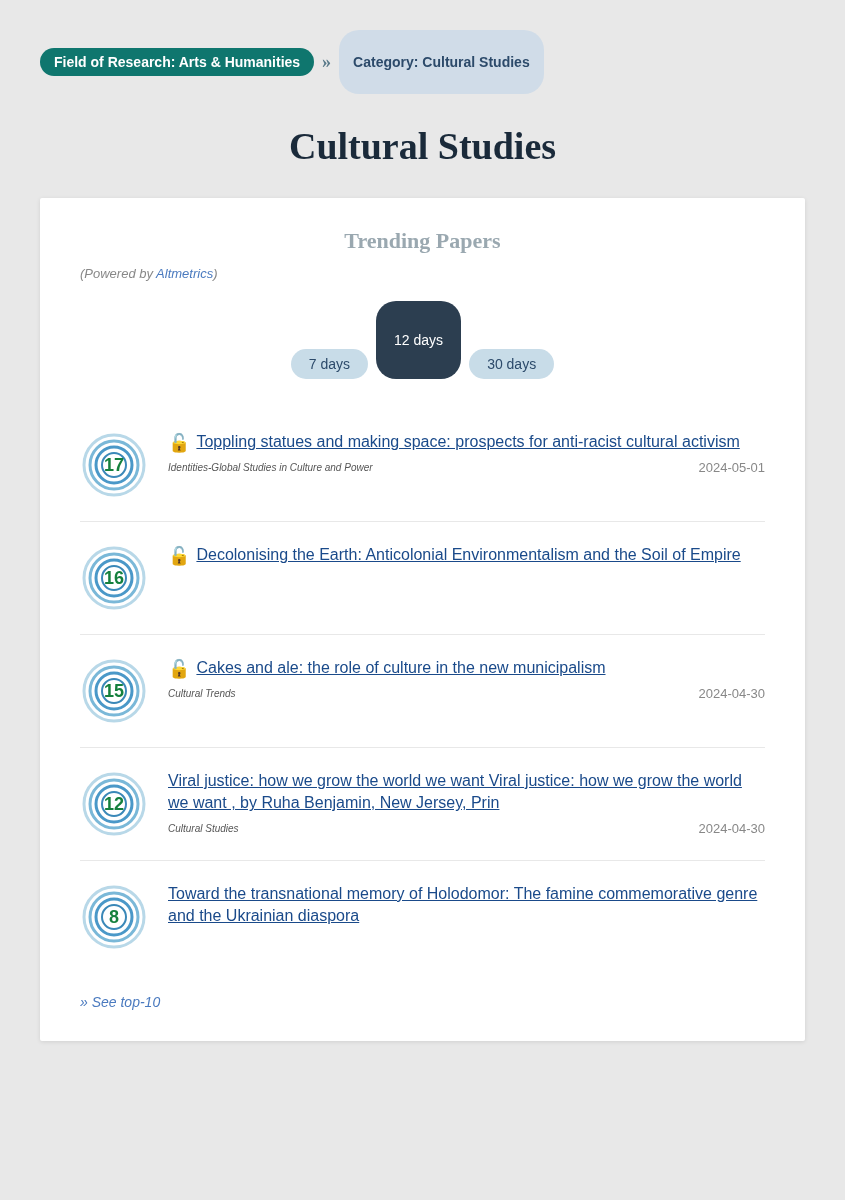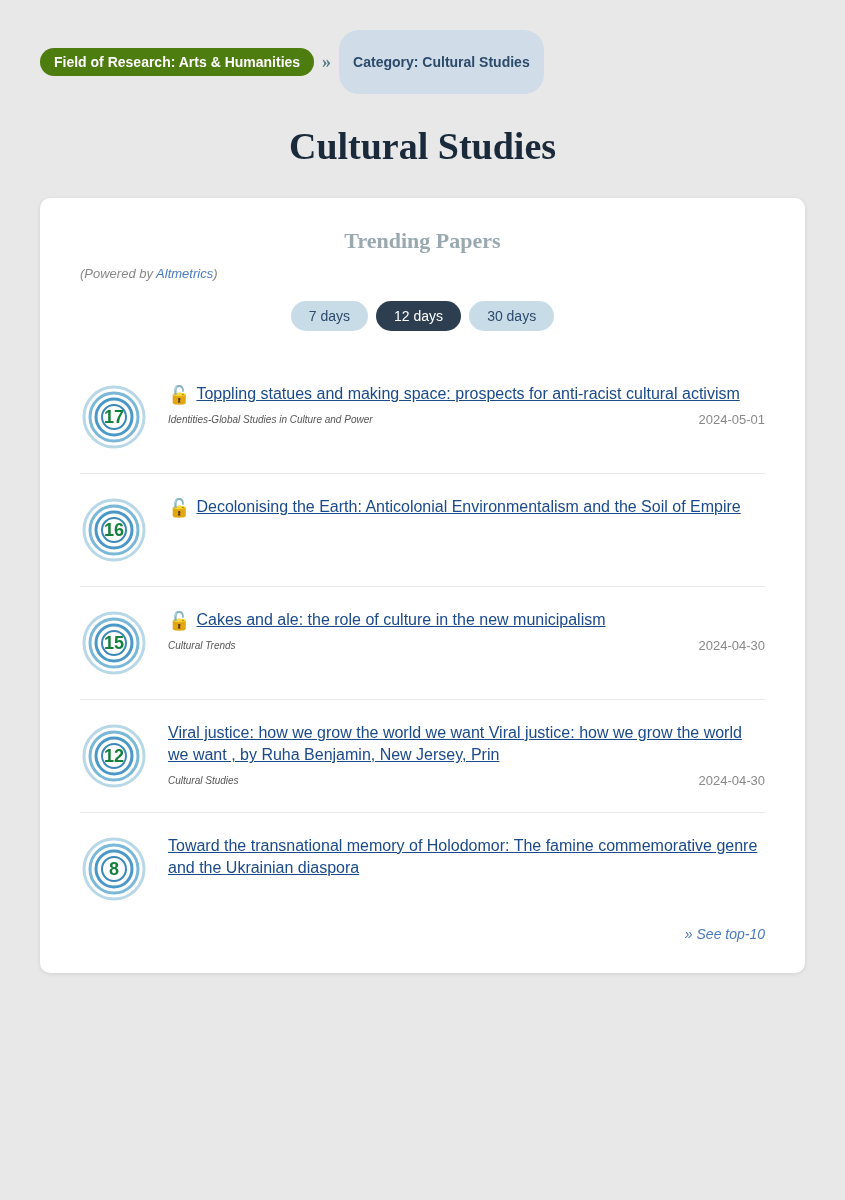--- a/index.html
+++ b/index.html
@@ -12,21 +12,21 @@
     }
 
     
     .breadcrumb {
       display: flex;
       align-items: center;
       gap: 8px;
       margin-bottom: 30px;
     }
     .breadcrumb-field {
-      background: #4d7c0f;
+      background: #0f766e;
       color: white;
       padding: 6px 14px;
       border-radius: 20px;
       font-size: 14px;
       font-family: Arial, sans-serif;
     }
     .breadcrumb-field span { font-weight: bold; }
     .breadcrumb-arrow {
       color: #5a7a8a;
       font-size: 18px;
@@ -48,21 +48,21 @@
       font-size: 38px;
       font-weight: bold;
       color: #1a2a3a;
       margin-bottom: 30px;
       font-family: Georgia, serif;
     }
 
     
     .main-card {
       background: white;
-      border-radius: 10px;
+      border-radius: 2px;
       padding: 30px 40px;
       box-shadow: 0 1px 4px rgba(0,0,0,0.1);
     }
 
     
     .trending-title {
       text-align: center;
       font-size: 22px;
       color: #9aa8b0;
       font-family: Georgia, serif;
@@ -93,20 +93,21 @@
       padding: 7px 18px;
       border-radius: 20px;
       border: none;
       cursor: pointer;
       font-size: 14px;
       font-family: Arial, sans-serif;
     }
     .day-btn.inactive {
       background: #c8dce8;
       color: #2c4a6a;
+      margin-top: 48px;
     }
     .day-btn.active {
       background: #2c3e50;
       color: white;
     }
 
     
     .paper-list {
       display: flex;
       flex-direction: column;
@@ -194,21 +195,22 @@
     }
 
     .paper-date {
       font-size: 13px;
       color: #888;
       font-family: Arial, sans-serif;
     }
 
     
     .see-top {
-      text-align: right;
+      text-align: left;
+      margin-top: 20px;
     }
     .see-top a {
       color: #4a7abf;
       text-decoration: none;
       font-size: 14px;
       font-family: Arial, sans-serif;
       font-style: italic;
     }
   </style>
 </head>

